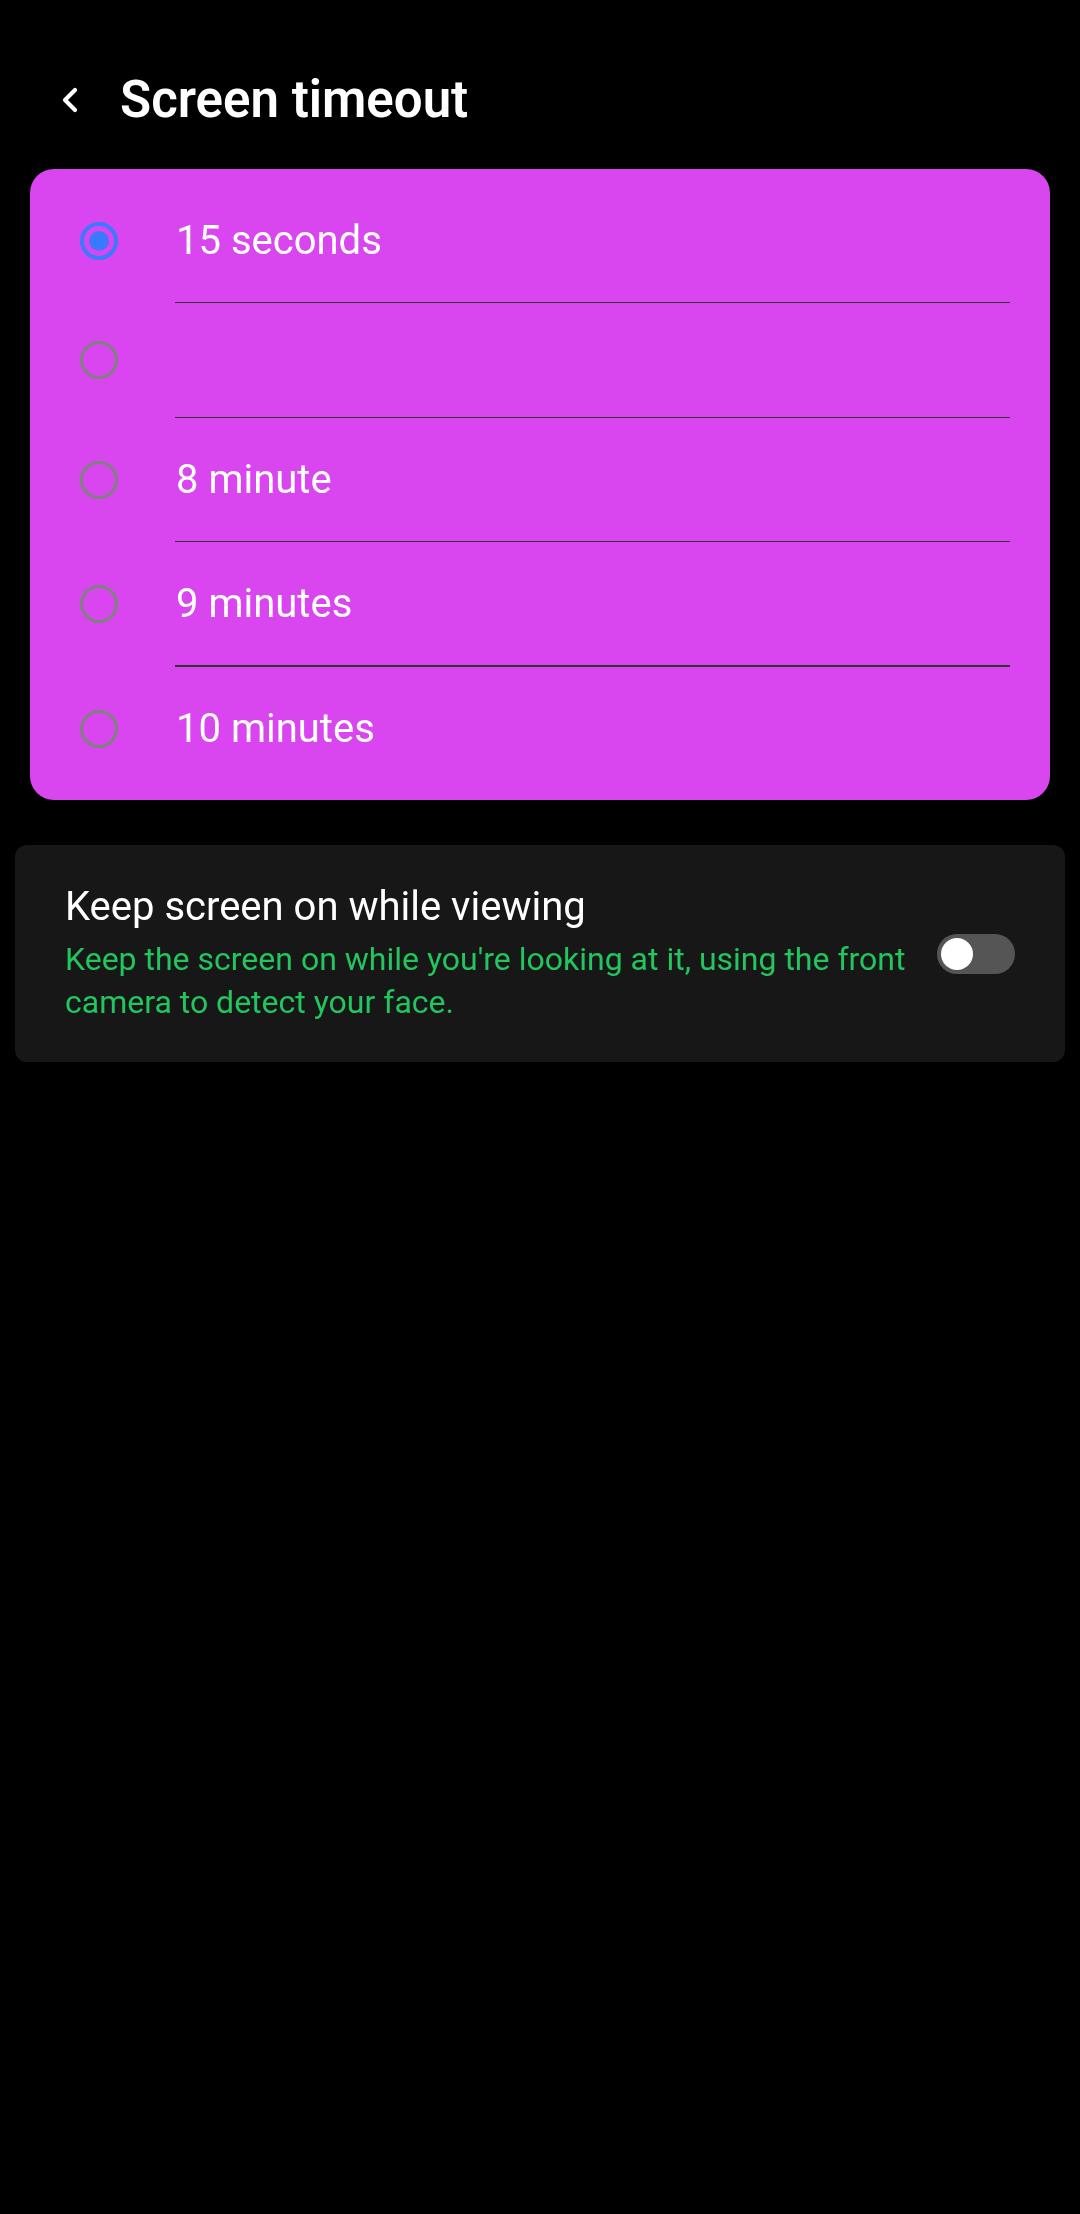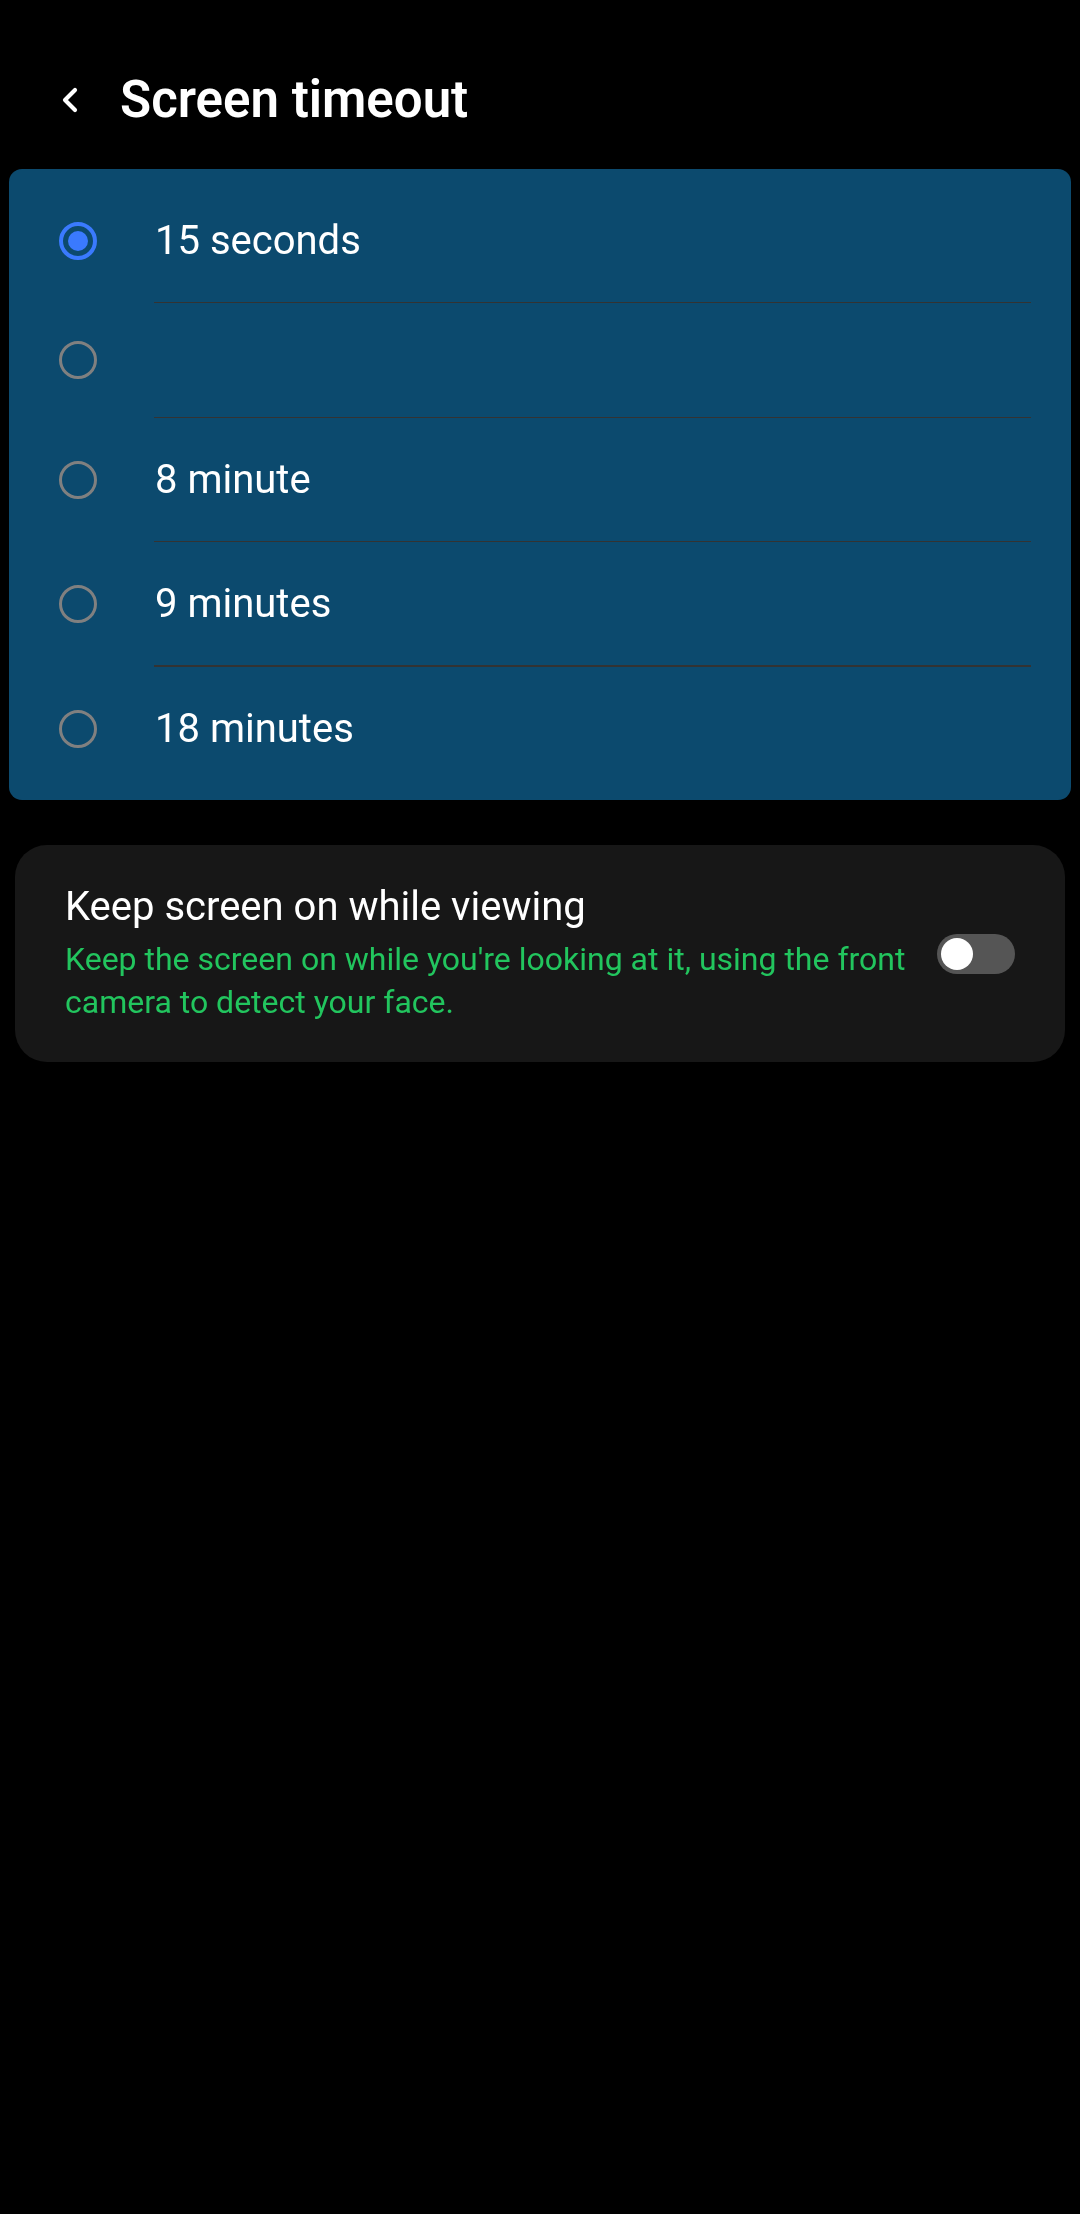--- a/index.html
+++ b/index.html
@@ -25,23 +25,23 @@
       height: 40px;
       margin-right: 30px;
       cursor: pointer;
     }
     .title {
       color: #ffffff;
       font-size: 51px;
       font-weight: 600;
     }
     .card {
-      background: #0c4a6e;
-      border-radius: 13px;
-      margin: 0 9px;
+      background: #d946ef;
+      border-radius: 24px;
+      margin: 0 30px;
     }
     .radio-group {
       padding: 10px 0;
     }
     .radio-item {
       display: flex;
       align-items: center;
       padding: 38px 50px;
       cursor: pointer;
     }
@@ -76,21 +76,21 @@
       font-weight: 400;
     }
     .divider {
       height: 1px;
       background: #333333;
       margin-left: 145px;
       margin-right: 40px;
     }
     .card-2 {
       background: #171717;
-      border-radius: 32px;
+      border-radius: 12px;
       margin: 45px 15px 0 15px;
       padding: 38px 50px;
       display: flex;
       align-items: center;
       justify-content: space-between;
     }
     .option-text {
       flex: 1;
       margin-right: 30px;
     }
@@ -168,21 +168,21 @@
       <div class="radio-label">9 minutes</div>
     </div>
     <div class="divider"></div>
 
     <div class="divider"></div>
 
     <div class="radio-item">
       <div class="radio-outer">
         <div class="radio-inner"></div>
       </div>
-      <div class="radio-label">18 minutes</div>
+      <div class="radio-label">10 minutes</div>
     </div>
 
   </div>
 </div>
 
 <div class="card-2">
   <div class="option-text">
     <div class="option-title">Keep screen on while viewing</div>
     <div class="option-desc">Keep the screen on while you're looking at it, using the front camera to detect your face.</div>
   </div>

